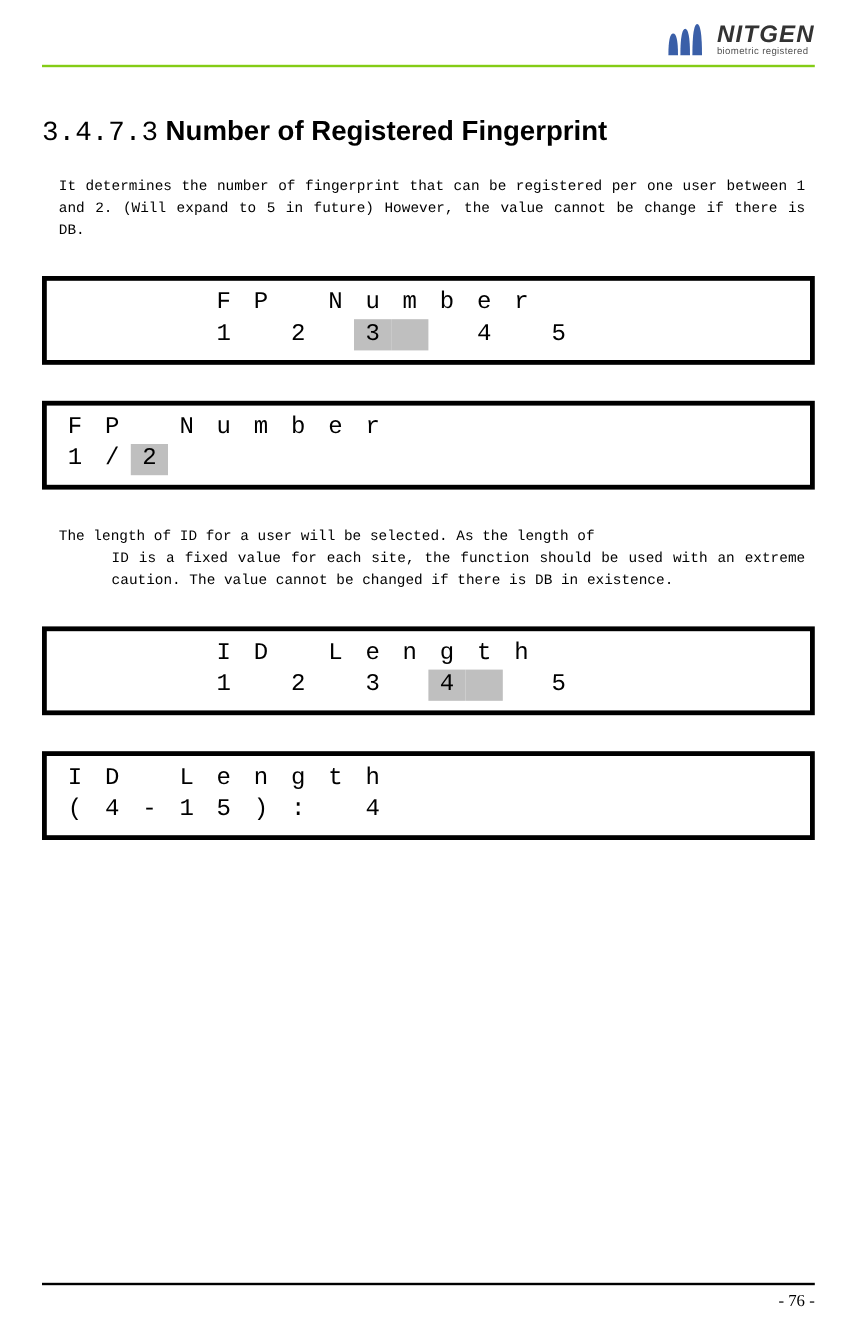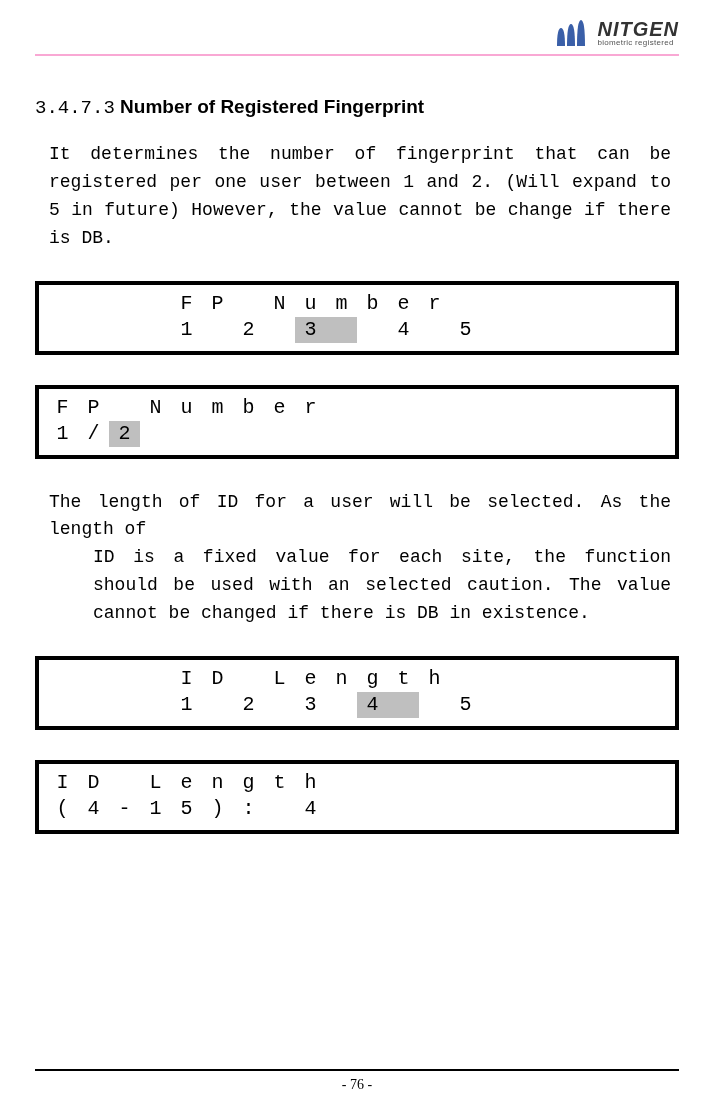--- a/index.html
+++ b/index.html
@@ -13,21 +13,21 @@
     position: relative;
   }
   .page {
     padding: 18px 35px 30px 35px;
   }
   .header {
     display: flex;
     justify-content: flex-end;
     align-items: center;
     padding-bottom: 6px;
-    border-bottom: 2px solid #f9a8d4;
+    border-bottom: 2px solid #84cc16;
     margin-bottom: 40px;
   }
   .logo {
     display: flex;
     align-items: center;
     gap: 6px;
   }
   .logo-text {
     display: flex;
     flex-direction: column;
@@ -39,31 +39,31 @@
     letter-spacing: 1px;
     color: #333;
     font-style: italic;
   }
   .tagline {
     font-size: 8px;
     color: #555;
     letter-spacing: 0.3px;
   }
   .section-title {
-    font-size: 19px;
+    font-size: 23px;
     font-weight: bold;
     margin: 0 0 22px 0;
   }
   .section-num {
     font-weight: normal;
     font-family: "Courier New", monospace;
   }
   .body-text {
     font-family: "Courier New", monospace;
-    font-size: 18px;
+    font-size: 12px;
     line-height: 1.55;
     margin: 0 0 28px 0;
     text-align: justify;
     padding: 0 8px 0 14px;
   }
   .lcd-wrap {
     border: 4px solid #000;
     padding: 6px 8px 8px 8px;
     margin: 0 0 30px 0;
   }
@@ -79,21 +79,21 @@
     flex-shrink: 0;
   }
   .hl {
     background: #bfbfbf;
   }
   .footer {
     position: absolute;
     bottom: 20px;
     left: 0;
     right: 0;
-    text-align: center;
+    text-align: right;
     border-top: 2px solid #000;
     margin: 0 35px;
     padding-top: 6px;
     font-size: 14px;
     font-family: "Times New Roman", serif;
   }
   .indent { padding-left: 44px; }
   .section2-title { margin-top: 38px; }
 </style>
 </head>
@@ -198,21 +198,21 @@
         <span class="cell"></span>
         <span class="cell"></span>
         <span class="cell"></span>
         <span class="cell"></span>
       </div>
     </div>
 
 
   <div class="body-text" style="padding-left:14px;">
     <div>The length of ID for a user will be selected. As the length of</div>
-    <div class="indent">ID is a fixed value for each site, the function should be used with an selected caution. The value cannot be changed if there is DB in existence.</div>
+    <div class="indent">ID is a fixed value for each site, the function should be used with an extreme caution. The value cannot be changed if there is DB in existence.</div>
   </div>
 
   <div class="lcd-wrap" id="lcd3">
       <div class="lcd-row">
         <span class="cell"></span>
         <span class="cell"></span>
         <span class="cell"></span>
         <span class="cell"></span>
         <span class="cell">I</span>
         <span class="cell">D</span>

